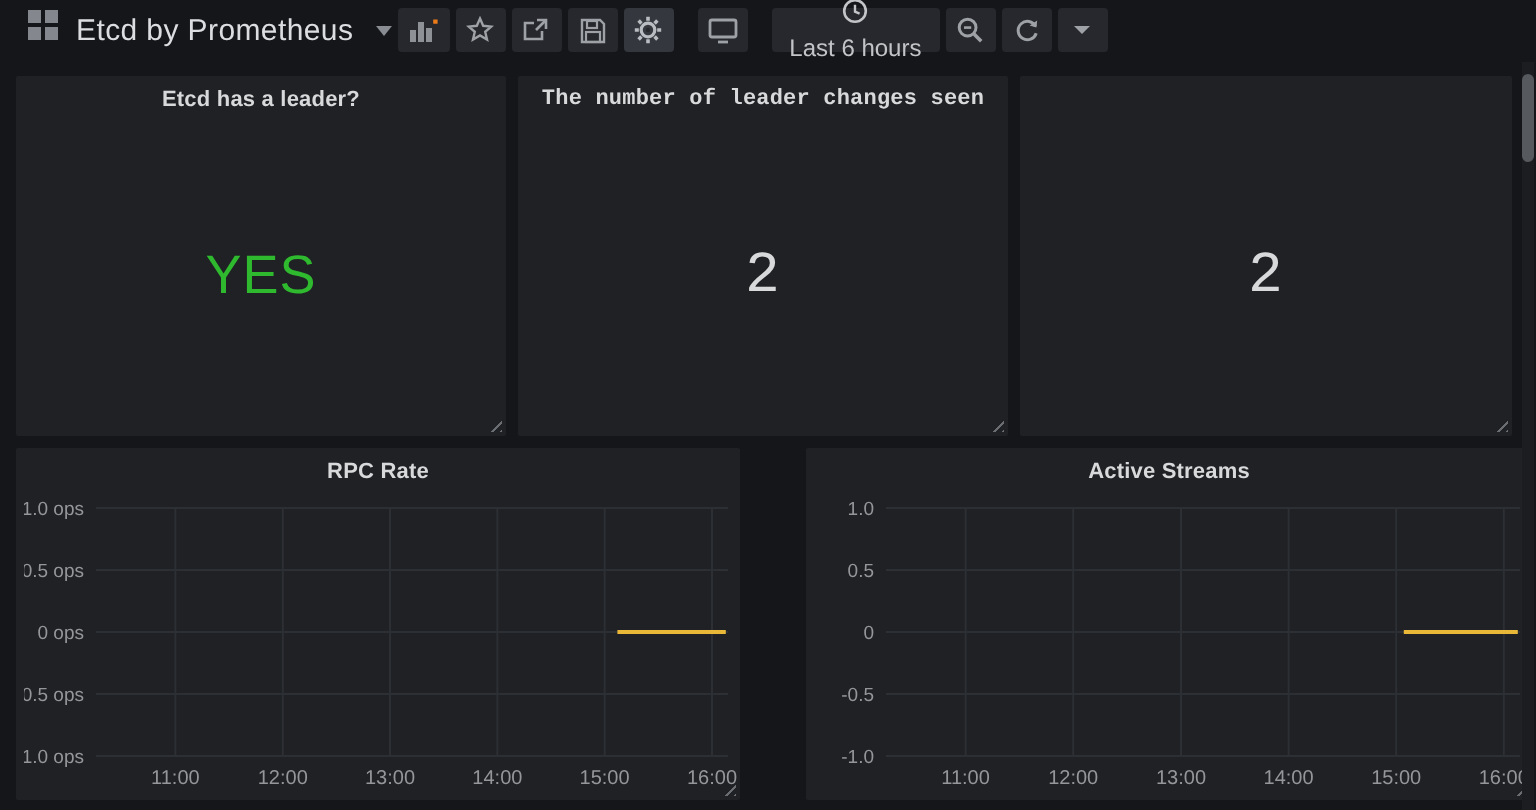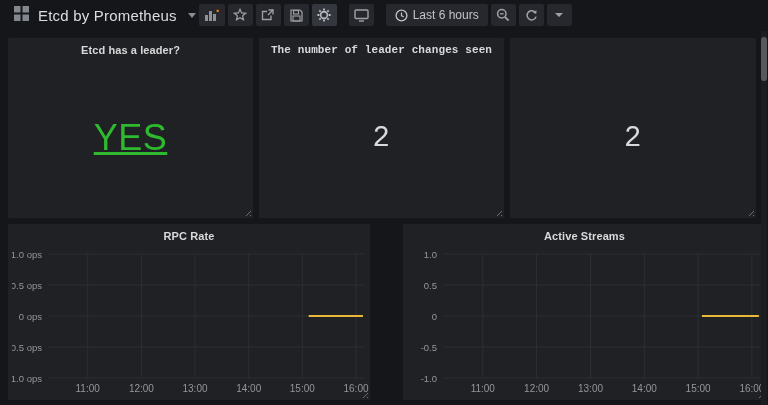--- a/index.html
+++ b/index.html
@@ -33,20 +33,21 @@
   .nav-right { display: flex; align-items: center; }
   .tbtn {
     height: 22px; min-width: 25px;
     background: #26282d;
     border: none; border-radius: 2px;
     display: inline-flex; align-items: center; justify-content: center;
     margin-left: 3px;
     color: #9ea1a6;
     cursor: pointer;
     padding: 0 5px;
+    flex-direction: column;
   }
   .tbtn.active { background: #34373d; color: #b9bcc1; }
   .tbtn.gap-left { margin-left: 12px; }
   .timebtn { font-size: 12px; color: #c3c4c7; gap: 5px; padding: 0 9px; }
   .tbtn svg { display: block; }
   .caret-sm {
     width: 0; height: 0;
     border-left: 4px solid transparent;
     border-right: 4px solid transparent;
     border-top: 4px solid #9ea1a6;
@@ -77,21 +78,21 @@
     cursor: pointer;
   }
 
   .stat-value {
     position: absolute;
     left: 50%; top: calc(50% + 10px);
     transform: translate(-50%, -50%);
     font-size: 29px; font-weight: 500;
     letter-spacing: .5px;
   }
-  .stat-value.yes { font-size: 36px; text-decoration: underline; }
+  .stat-value.yes { font-size: 27px; }
 
   .chart {
     position: absolute;
     left: 4px; right: 4px; top: 22px; bottom: 2px;
   }
   .chart text.tick { fill: #94969a; }
 
   .resize-handle {
     position: absolute; right: 2px; bottom: 2px;
     width: 7px; height: 7px;

